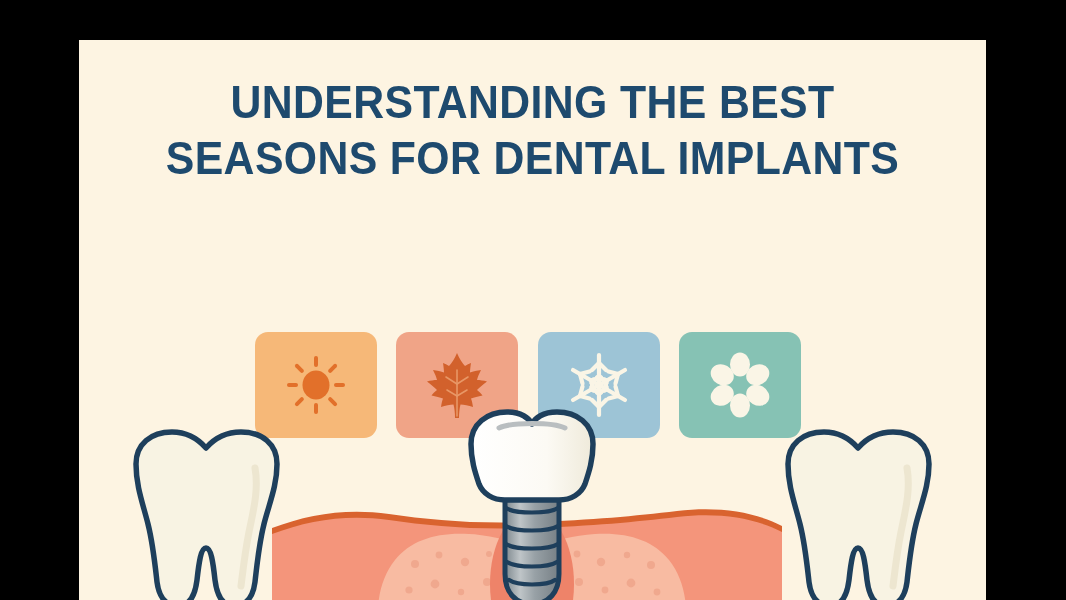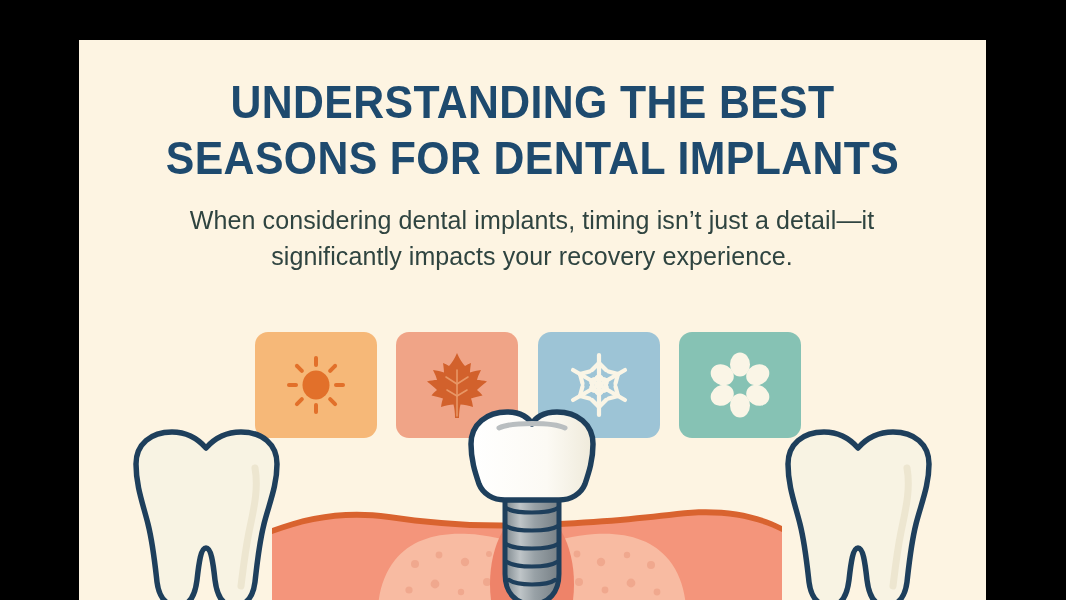--- a/index.html
+++ b/index.html
@@ -90,21 +90,20 @@
 <div id="stage">
 
   <div class="bar left"></div>
   <div class="bar right"></div>
 
   <div id="canvas">
 
     <div id="title">Understanding the Best
 Seasons for Dental Implants</div>
 
-    <div id="subtitle">When considering dental implants, timing isn’t just a detail—it significantly impacts your recovery experience.</div>
 
     <div id="season-cards">
 
       <div class="season-card" style="background:#F6B878;">
         <span>
           <svg width="64" height="64" viewBox="0 0 64 64">
             <ellipse cx="32" cy="32" rx="13.5" ry="14.5" fill="#E2702A"></ellipse>
             <g fill="#E2702A" stroke="none">
               <rect x="30" y="3" width="4" height="11" rx="2"></rect>
               <rect x="30" y="50" width="4" height="11" rx="2"></rect>

